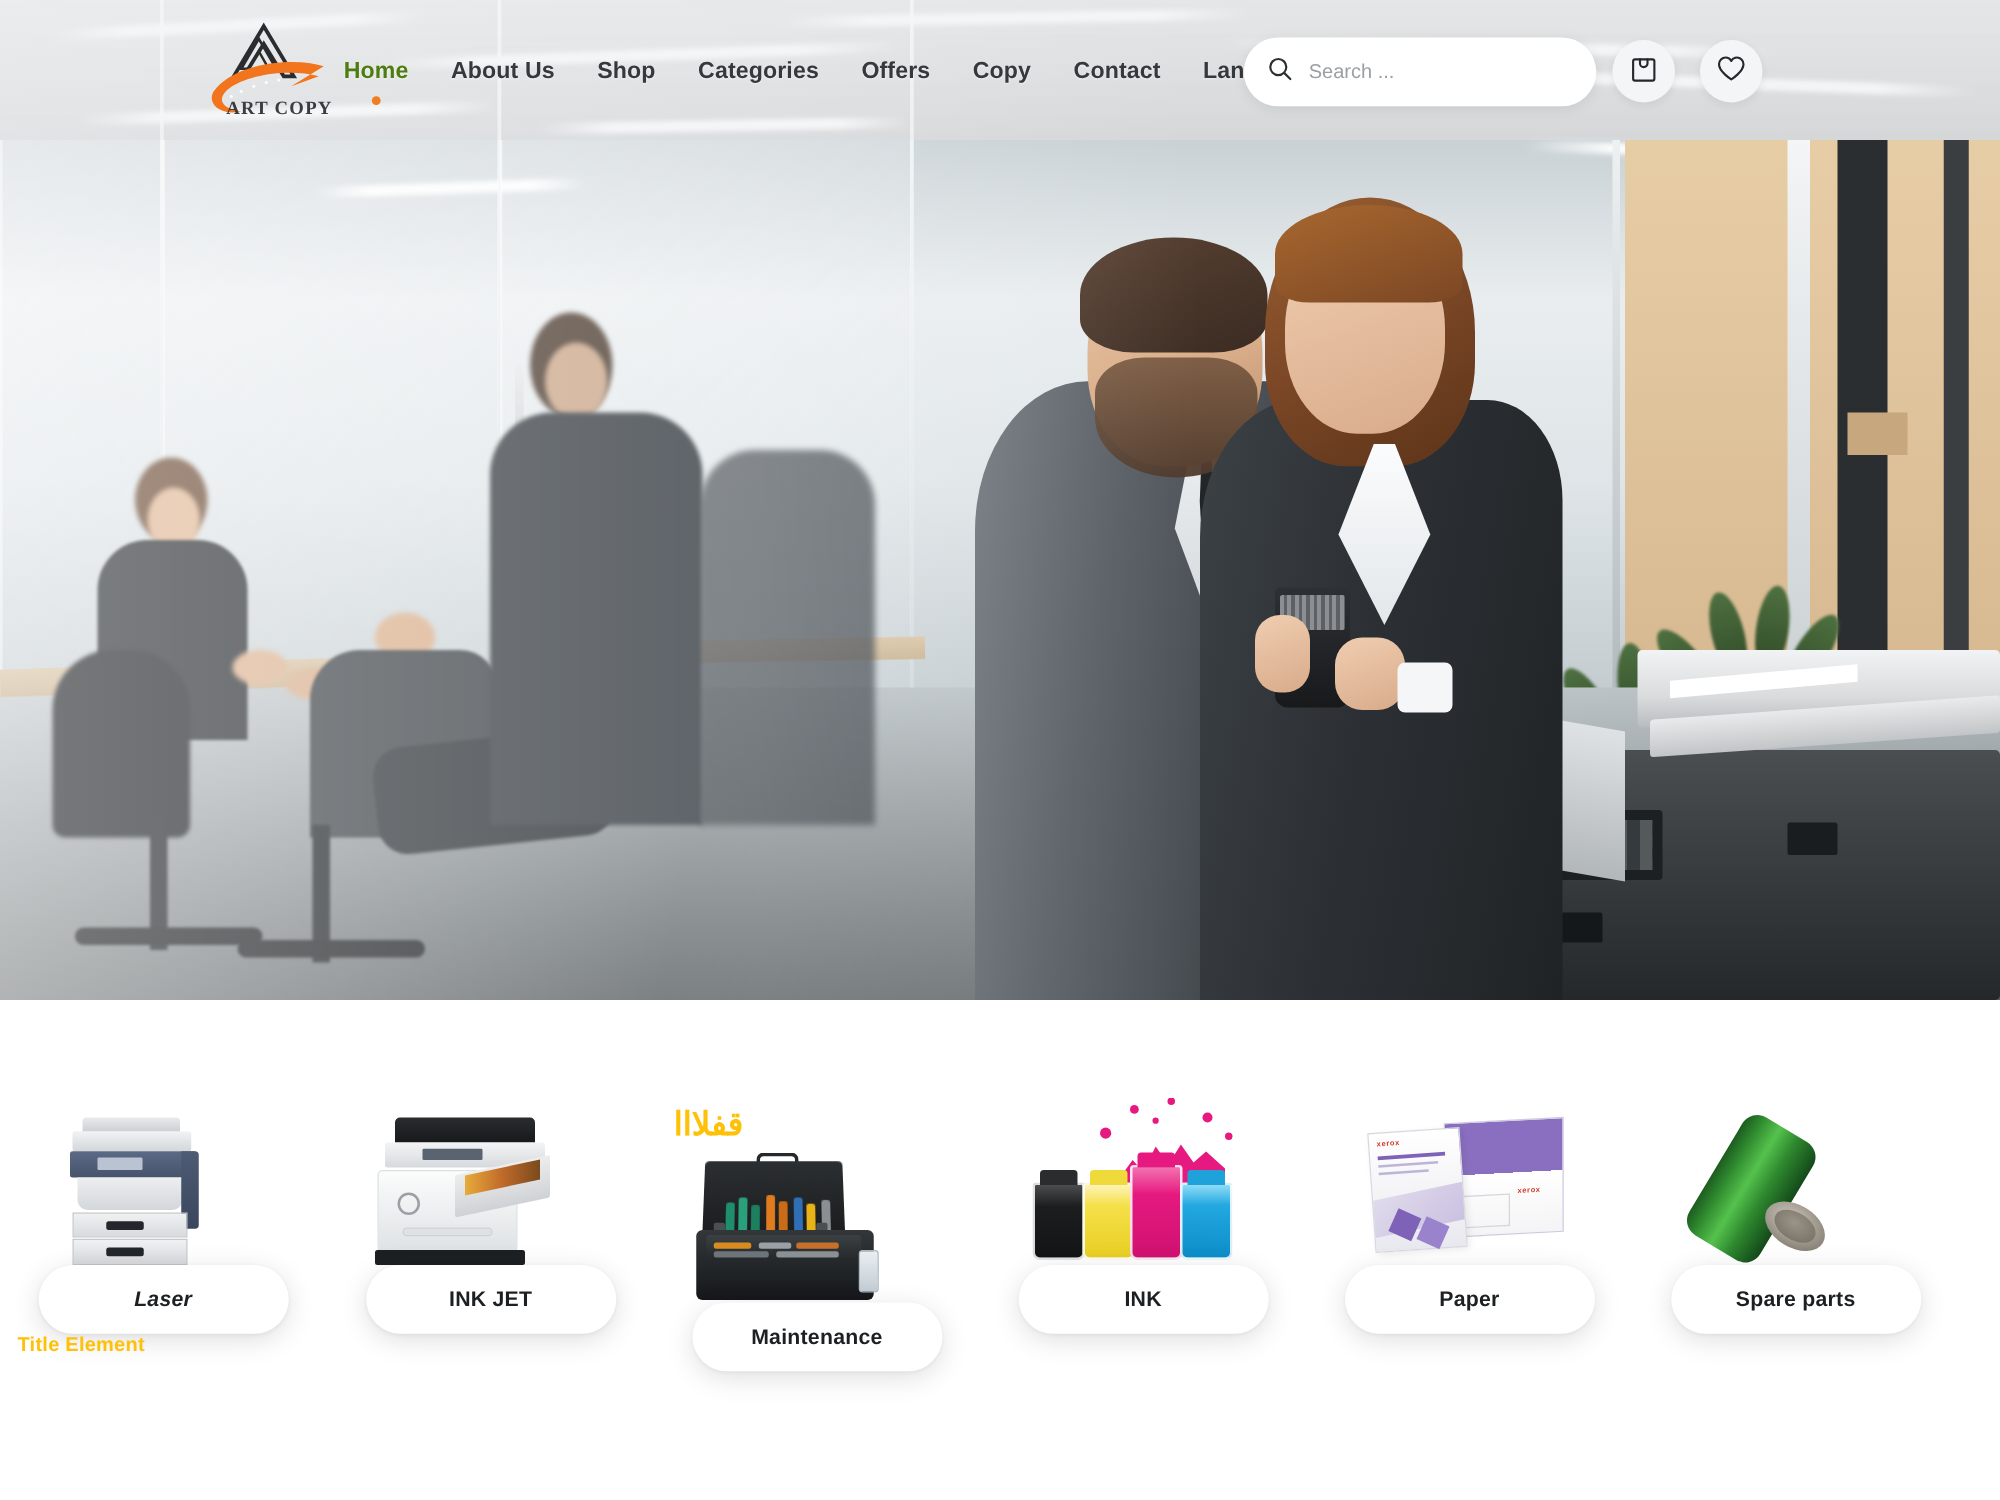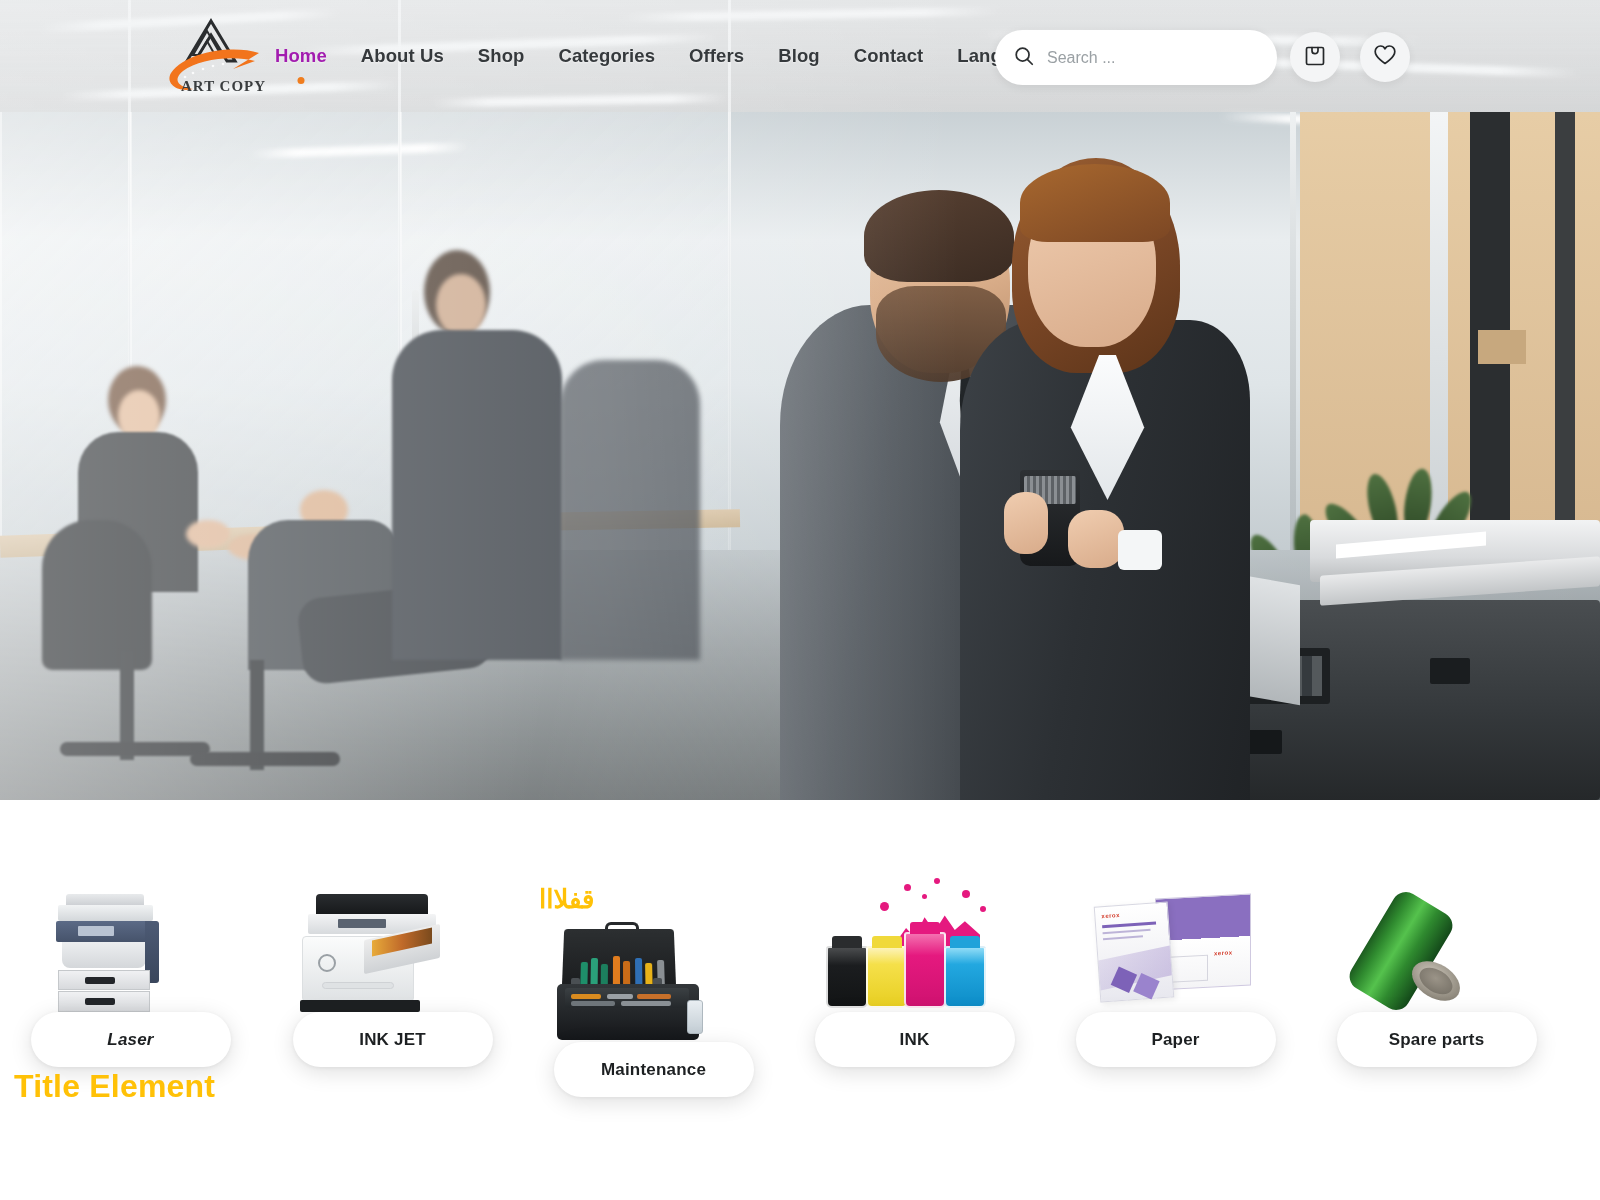--- a/index.html
+++ b/index.html
@@ -178,21 +178,21 @@
     position:absolute; left:258px; top:0; height:112px;
     display:flex; align-items:center; gap:0px; z-index:3;
   }
   .nav a {
     position:relative;
     color:#35393c; text-decoration:none;
     font-size:18.5px; font-weight:700; letter-spacing:.1px;
     padding: 0 17px; white-space:nowrap;
     text-shadow: 0 1px 2px rgba(255,255,255,.55);
   }
-  .nav a.active { color:#a21caf; }
+  .nav a.active { color:#4d7c0f; }
   .nav a.active::after {
     content:''; position:absolute; left:50%; transform:translateX(-50%);
     bottom:-17px; width:7px; height:7px; border-radius:50%; background:#f07d1e;
   }
   .nav .lang { display:flex; align-items:center; gap:7px; }
   .flag-uk {
     display:inline-block; width:23px; height:15px; border-radius:2px; position:relative;
     background:#012169; overflow:hidden; vertical-align:middle;
     box-shadow: 0 0 0 1px rgba(0,0,0,.12);
   }
@@ -263,21 +263,21 @@
     box-shadow: 0 5px 22px rgba(0,0,0,.13), 0 1px 4px rgba(0,0,0,.06);
     font-size:17px; font-weight:700; color:#1d2022; letter-spacing:.2px;
   }
   .cat-arabic {
     position:absolute; top:-28px; left:8px;
     font-size:26px; font-weight:700; color:#FFC107;
     letter-spacing:1px; direction:rtl;
   }
   .title-element {
     position:absolute; left:14px; top:1068px; z-index:30;
-    font-size:32px; font-weight:700; color:#FFC107; letter-spacing:.2px;
+    font-size:16px; font-weight:700; color:#FFC107; letter-spacing:.2px;
   }
 
   
   .art { position:relative; width:100%; height:130px; }
 
   
   .copier { position:absolute; left:46px; bottom:0; width:105px; height:118px; }
   .copier .top { position:absolute; left:12px; top:0; width:78px; height:13px; background:linear-gradient(180deg,#e8eaec,#c9ccd0); border-radius:3px 3px 0 0;}
   .copier .adf { position:absolute; left:4px; top:11px; width:95px; height:16px; background:linear-gradient(180deg,#f1f3f4,#d3d7da); border-radius:2px;}
   .copier .ctrl { position:absolute; left:2px; top:27px; width:101px; height:21px; background:linear-gradient(180deg,#5b6a86,#46536b); border-radius:2px;}
@@ -504,21 +504,21 @@
         <text x="18" y="74" font-family="Liberation Serif, serif" font-size="15" font-weight="700" fill="#3a3d3f" letter-spacing="1">ART COPY</text>
       </svg>
     </div>
 
     <nav class="nav">
       <a href="#" class="active">Home</a>
       <a href="#">About Us</a>
       <a href="#">Shop</a>
       <a href="#">Categories</a>
       <a href="#">Offers</a>
-      <a href="#">Blog</a>
+      <a href="#">Copy</a>
       <a href="#">Contact</a>
       <a href="#" class="lang">
         <span>Language Menu:</span>
         <span class="flag-uk">
           <span class="flag-white-v"></span>
           <span class="flag-white-h"></span>
           <span class="flag-cross-v"></span>
           <span class="flag-cross-h"></span>
         </span>
       </a>

